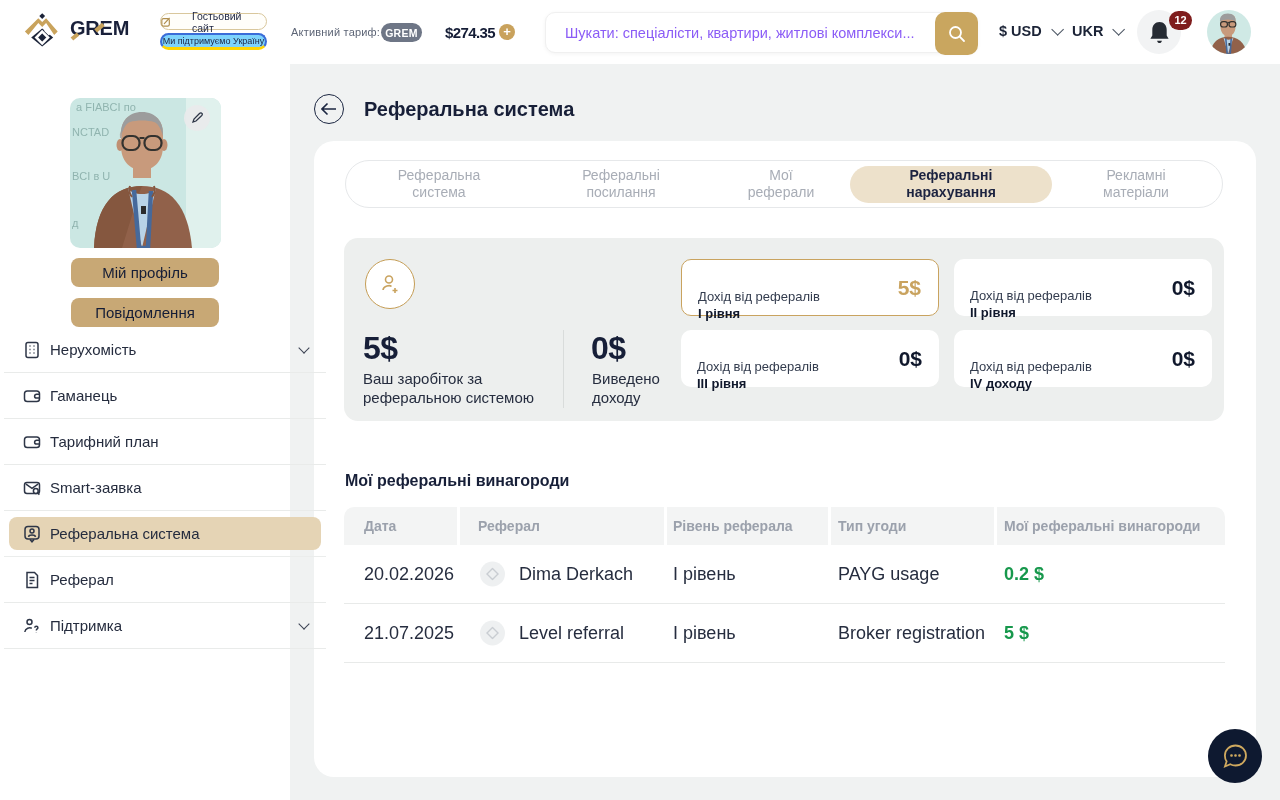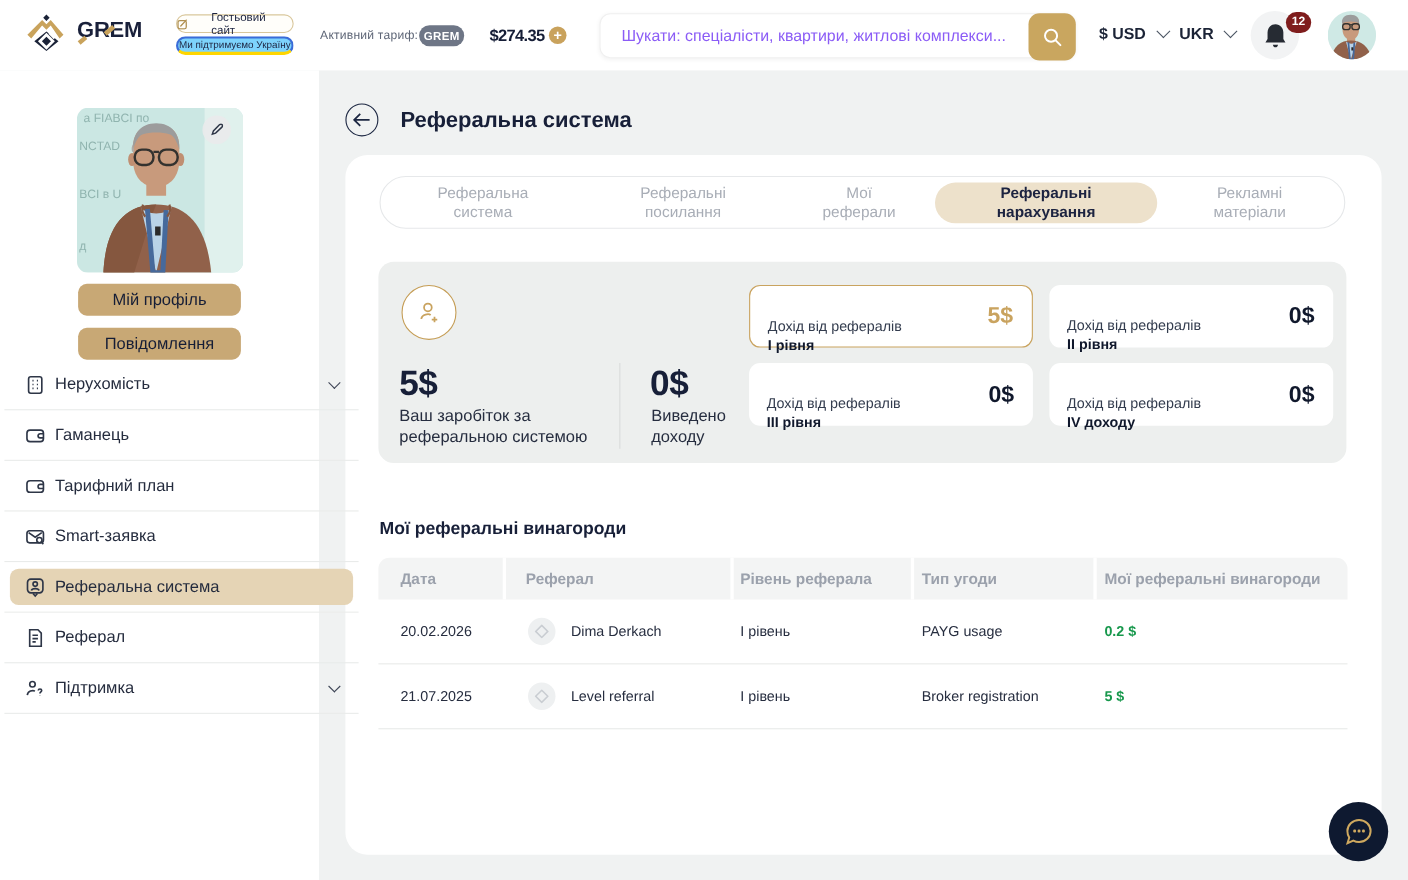--- a/index.html
+++ b/index.html
@@ -66,21 +66,21 @@
   .icard .val { position:absolute; right:17px; top:50%; transform:translateY(-50%); font-size:21px; font-weight:700; color:#10182c; }
   .icard.gold { border:1px solid #c9a35f; }
   .icard.gold .val { color:#c9a35f; }
 
   .tbl-title { position:absolute; left:31px; top:331px; font-size:16px; font-weight:700; color:#171f38; }
   .tbl { position:absolute; left:30px; top:366px; width:881px; }
   .thead { height:38px; background:#f3f4f4; border-radius:10px 10px 0 0; position:relative; }
   .thead div { position:absolute; top:11px; font-size:14px; font-weight:700; color:#9ba1ac; }
   .hgap { position:absolute; top:0; width:3px; height:100%; background:#fff; }
   .trow { height:59px; border-bottom:1px solid #e8eae9; position:relative; }
-  .trow .c { position:absolute; top:50%; transform:translateY(-50%); font-size:13px; color:#262d3f; }
+  .trow .c { position:absolute; top:50%; transform:translateY(-50%); font-size:18px; color:#262d3f; }
   .tava { position:absolute; left:136px; top:50%; transform:translateY(-50%); width:25px; height:25px; border-radius:50%; background:#eef0f1; display:flex; align-items:center; justify-content:center; }
   .green { color:#17984c !important; font-weight:700; font-size:16px; }
   .name { font-size:17px; }
 
   .fab { position:absolute; left:1208px; top:729px; width:54px; height:54px; background:#0e1930; border-radius:50%; display:flex; align-items:center; justify-content:center; z-index:10; }
 </style>
 </head>
 <body>
 
 <header>

